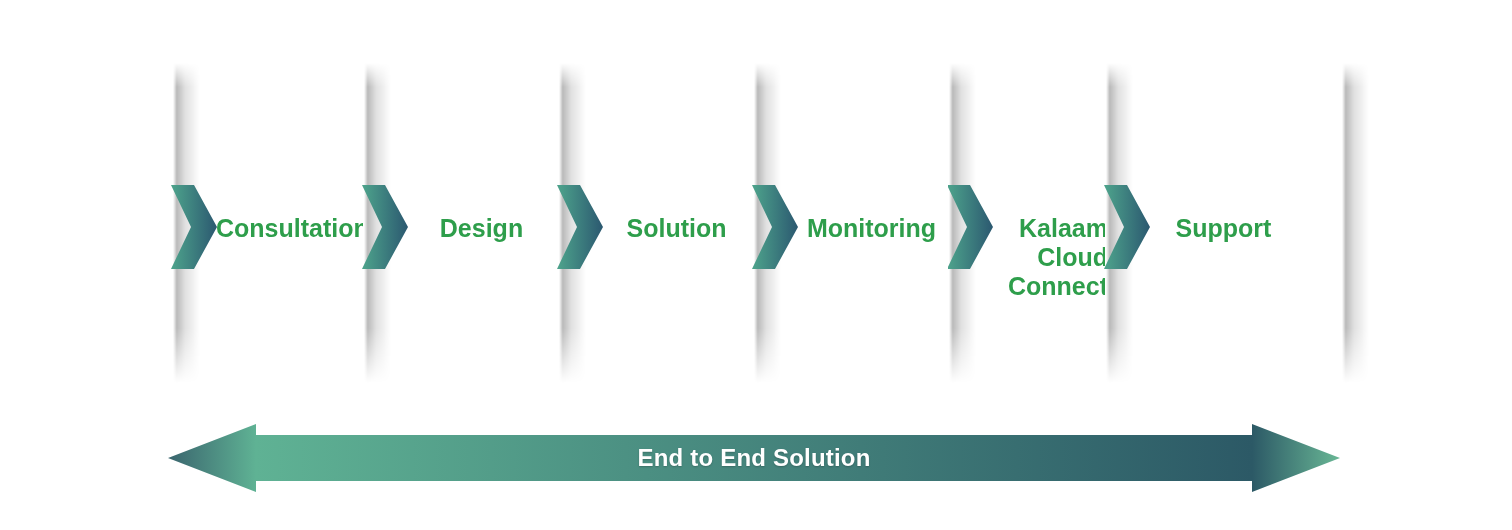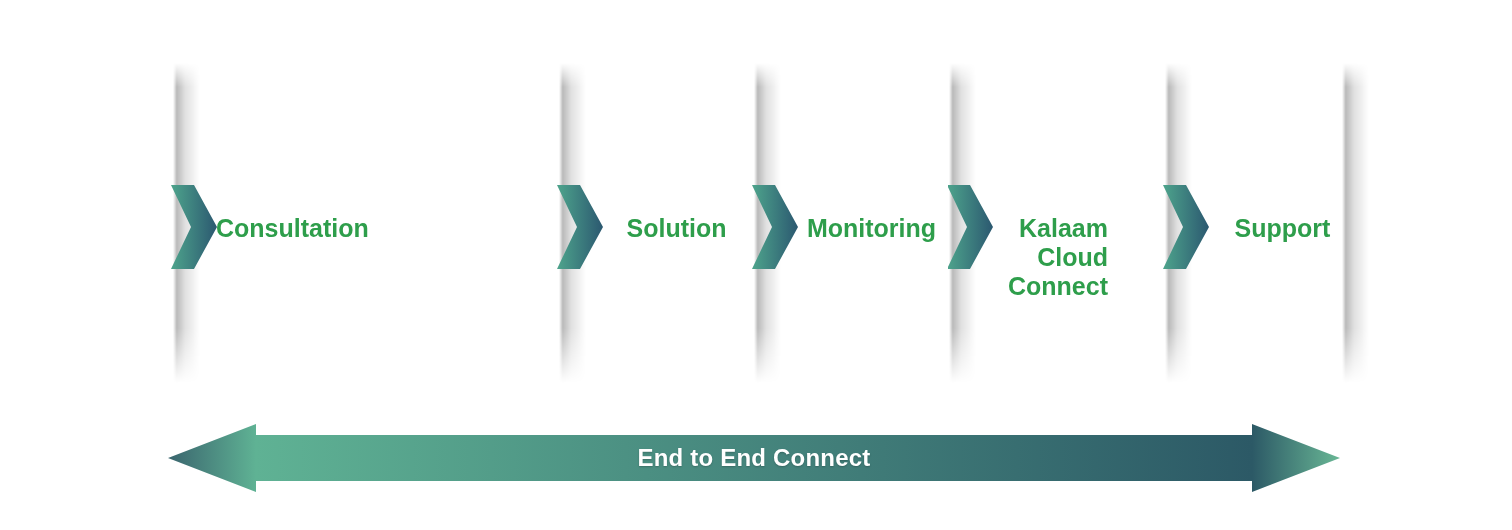--- a/index.html
+++ b/index.html
@@ -65,20 +65,27 @@
           <linearGradient id="chevGrad" x1="0" y1="0" x2="1" y2="0">
             <stop offset="0" stop-color="#4EA48C"></stop>
             <stop offset="1" stop-color="#2B5870"></stop>
           </linearGradient>
         </defs>
         <polygon points="0,0 23,0 46,42 23,84 0,84 20,42" fill="url(#chevGrad)"></polygon>
       </svg>
       <div class="stage-label">Consultation</div>
     </div>
 
+    <div class="panel" style="left:363px;width:195px">
+      <div class="edge-shadow"></div>
+      <svg class="chevron" viewBox="0 0 46 84" aria-hidden="true">
+        <polygon points="0,0 23,0 46,42 23,84 0,84 20,42" fill="url(#chevGrad)"></polygon>
+      </svg>
+      <div class="stage-label">Design</div>
+    </div>
 
     <div class="panel" style="left:558px;width:195px">
       <div class="edge-shadow"></div>
       <svg class="chevron" viewBox="0 0 46 84" aria-hidden="true">
         <polygon points="0,0 23,0 46,42 23,84 0,84 20,42" fill="url(#chevGrad)"></polygon>
       </svg>
       <div class="stage-label">Solution</div>
     </div>
 
     <div class="panel align-right" style="left:948px;width:195px">
@@ -92,21 +99,21 @@
     </div>
 
     <div class="panel" style="left:753px;width:195px">
       <div class="edge-shadow"></div>
       <svg class="chevron" viewBox="0 0 46 84" aria-hidden="true">
         <polygon points="0,0 23,0 46,42 23,84 0,84 20,42" fill="url(#chevGrad)"></polygon>
       </svg>
       <div class="stage-label">Monitoring</div>
     </div>
 
-    <div class="panel" style="left:1164px;width:195px">
+    <div class="panel" style="left:1105px;width:195px">
       <div class="edge-shadow"></div>
       <svg class="chevron" viewBox="0 0 46 84" aria-hidden="true">
         <polygon points="0,0 23,0 46,42 23,84 0,84 20,42" fill="url(#chevGrad)"></polygon>
       </svg>
       <div class="stage-label">Support</div>
     </div>
 
     <div class="edge-shadow trailing"></div>
   </div>
 
@@ -115,16 +122,16 @@
       <defs>
         <linearGradient id="arrowGrad" x1="0" y1="0" x2="1" y2="0">
           <stop offset="0" stop-color="#3A656E"></stop>
           <stop offset="0.075" stop-color="#5FB294"></stop>
           <stop offset="0.925" stop-color="#2C5966"></stop>
           <stop offset="1" stop-color="#69B795"></stop>
         </linearGradient>
       </defs>
       <polygon points="0,35 88,1 88,12 1084,12 1084,1 1172,35 1084,69 1084,58 88,58 88,69" fill="url(#arrowGrad)"></polygon>
     </svg>
-    <div class="arrow-label">End to End Connect</div>
+    <div class="arrow-label">End to End Solution</div>
   </div>
 
 </div>
 
 </body></html>

